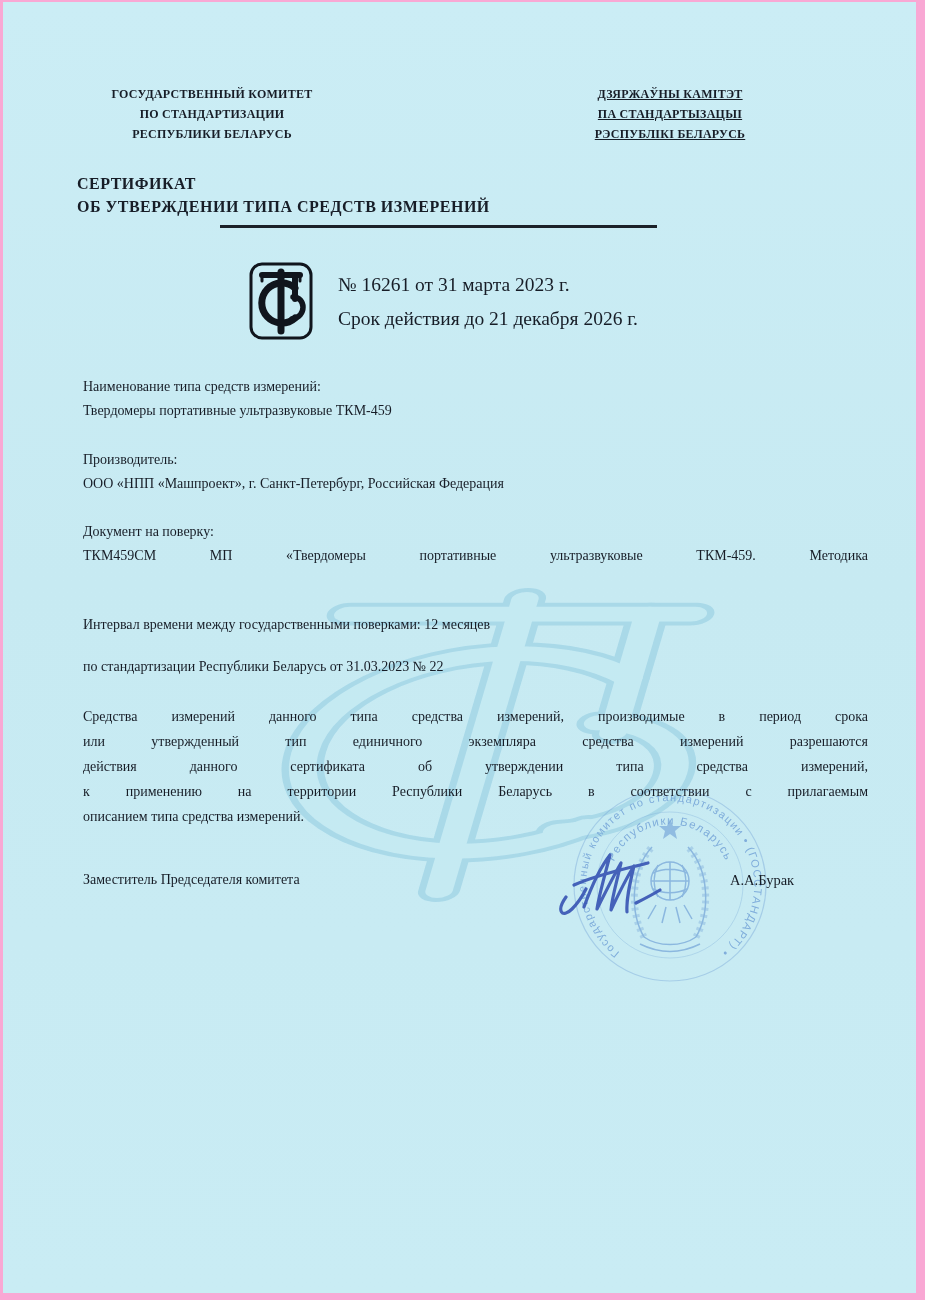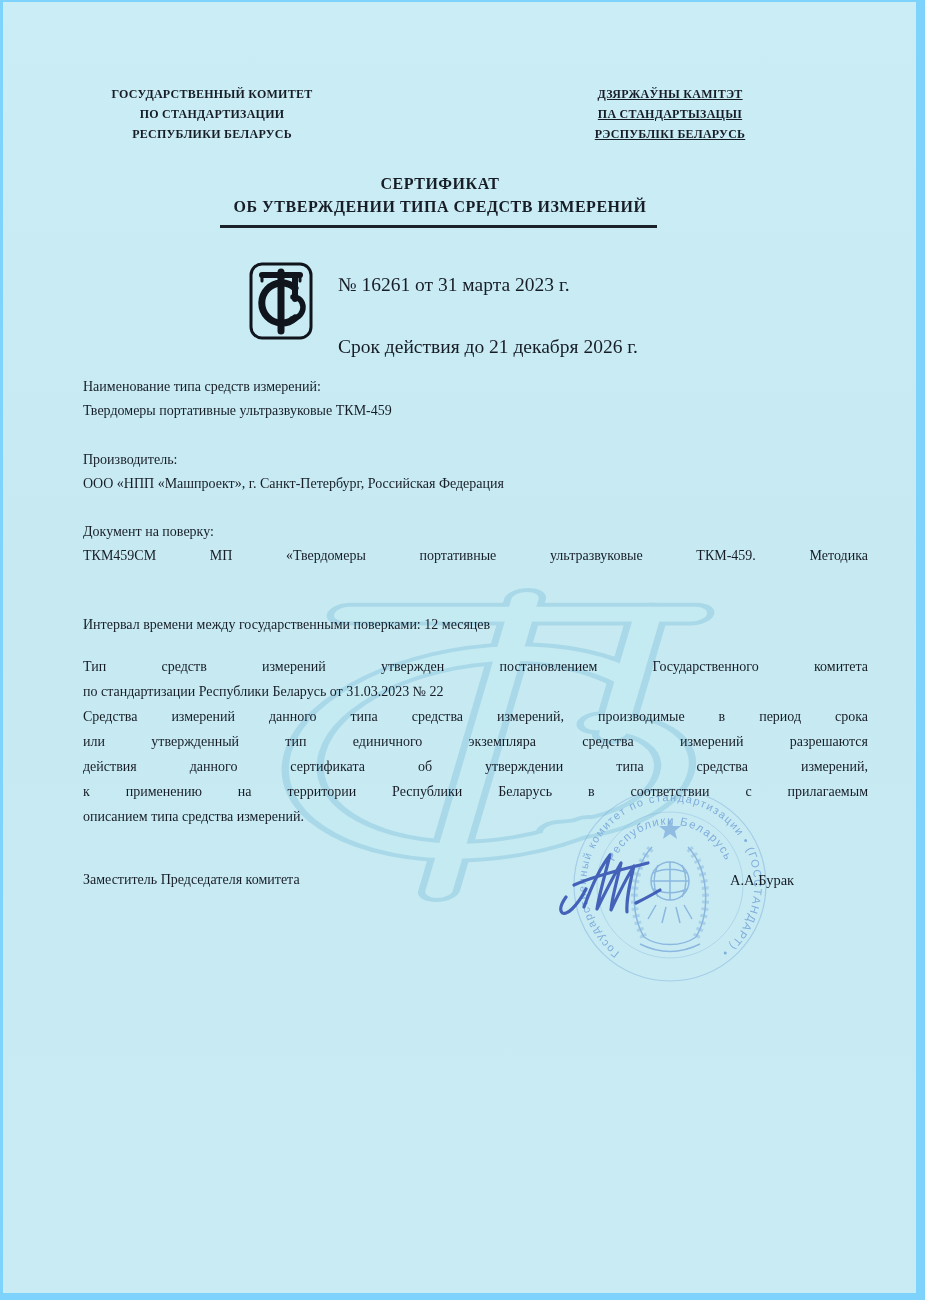--- a/index.html
+++ b/index.html
@@ -1,40 +1,40 @@
 <!DOCTYPE html>
 <html><head>
 <meta charset="utf-8">
 <style>
   html,body{margin:0;padding:0;background:#1d262b;}
   .scan{
     position:relative; width:925px; height:1300px; overflow:hidden;
-    background:#7dd3fc;
+    background:#f9a8d4;
     font-family:"Liberation Serif","DejaVu Serif",serif;
     color:#171d27;
   }
   .page{
     position:absolute; top:2px; left:3px; right:9px; bottom:7px;
     background:linear-gradient(180deg,#cbedf5 0%,#c7eaf2 45%,#c9ecf4 100%);
   }
   .abs{position:absolute;}
   
   .hdr{font-weight:bold; font-size:12px; line-height:20px; text-align:center; letter-spacing:.25px;}
   .hdr-ru{left:62px; top:84px; width:300px;}
   .hdr-by{left:520px; top:84px; width:300px;text-decoration:underline;}
   
-  .title{left:77px; top:172px; width:726px; text-align:center; font-weight:bold;
+  .title{left:77px; top:172px; width:726px; font-weight:bold;
          font-size:16px; line-height:23px; letter-spacing:.5px;}
   .title-rule{left:220px; top:225px; width:437px; height:3px; background:#1b2129;}
   
   .logo{left:248px; top:261px; width:66px; height:80px;}
   
   .cert-line{left:338px; font-size:19.5px; white-space:nowrap;}
   .cert-no{top:274px;}
-  .cert-valid{top:308px;margin-top:28px;}
+  .cert-valid{top:308px;}
   
   .block{left:83px; width:785px; font-size:14px; line-height:25px;}
   .bold{font-weight:normal;}
   .jline{text-align:justify; text-align-last:justify;}
   .nw{white-space:nowrap;}
   .t374{top:374px;} .t398{top:398px;}
   .t447{top:447px;} .t471{top:471px;}
   .t519{top:519px;} .t543{top:543px;}
   .t612{top:612px;}
   .t654{top:654px;} .t704{top:704px;}
@@ -116,21 +116,20 @@
   <div class="abs block t543 z3 bold">
     <div class="jline">ТКМ459СМ МП «Твердомеры портативные ультразвуковые ТКМ-459. Методика</div>
   </div>
 
   <div class="abs block t612 z3 nw">
     <span>Интервал времени между государственными поверками:</span>
     <span class="bold">12 месяцев</span>
   </div>
 
   <div class="abs block t654 z3">
-    <div class="jline">Тип средств измерений утвержден постановлением Государственного комитета</div>
     <div>по стандартизации Республики Беларусь от 31.03.2023 № 22</div>
   </div>
   <div class="abs block t704 z3">
     <div class="jline">Средства измерений данного типа средства измерений, производимые в период срока</div>
     <div class="jline">или утвержденный тип единичного экземпляра средства измерений разрешаются</div>
     <div class="jline">действия данного сертификата об утверждении типа средства измерений,</div>
     <div class="jline">к применению на территории Республики Беларусь в соответствии с прилагаемым</div>
     <div>описанием типа средства измерений.</div>
   </div>
 

